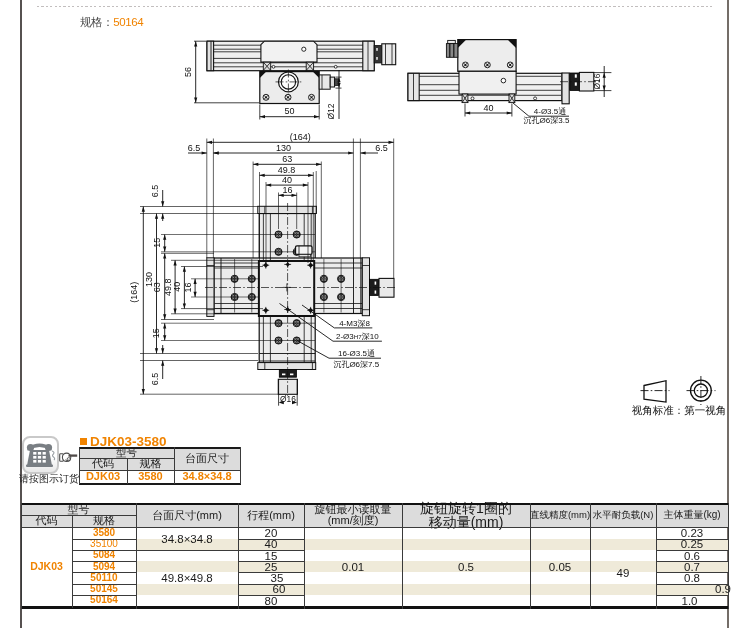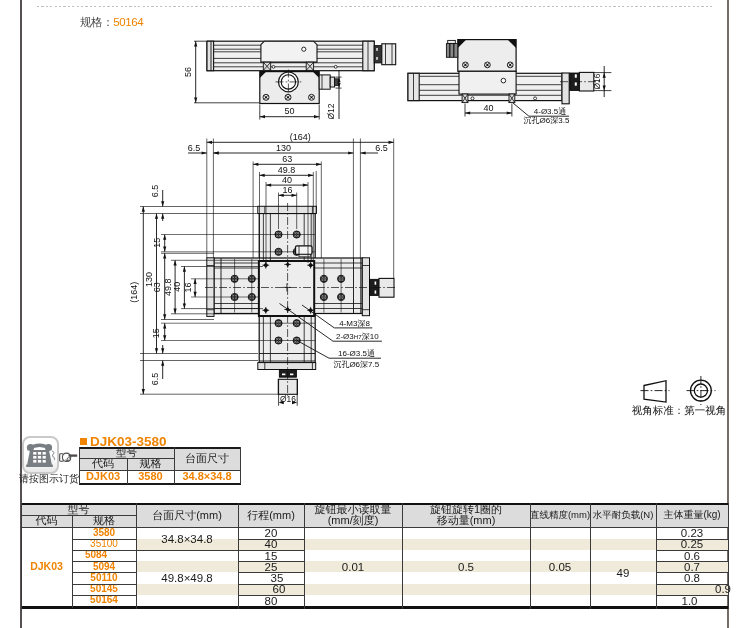--- a/index.html
+++ b/index.html
@@ -89,29 +89,29 @@
   <div class="abs" style="left:136px;top:583.7px;width:592px;height:11.3px;background:#efead9;"></div>
 
   <div class="abs hl" style="left:21px;top:503.5px;width:707px;height:23.7px;"></div>
 
   <div class="cell" style="left:21px;top:503.5px;width:115px;height:11.8px;font-size:11px;">型号</div>
   <div class="cell" style="left:21px;top:515.3px;width:51px;height:11.9px;font-size:11px;">代码</div>
   <div class="cell" style="left:72px;top:515.3px;width:64px;height:11.9px;font-size:11px;">规格</div>
   <div class="cell" style="left:136px;top:503.5px;width:102px;height:23.7px;font-size:11px;">台面尺寸(mm)</div>
   <div class="cell" style="left:238px;top:503.5px;width:66px;height:23.7px;font-size:11px;">行程(mm)</div>
   <div class="cell" style="left:304px;top:503.5px;width:98px;height:23.7px;font-size:11px;">旋钮最小读取量<br>(mm/刻度)</div>
-  <div class="cell" style="left:402px;top:503.5px;width:128px;height:23.7px;font-size:11px;">旋钮旋转1圈的<br>移动量(mm)</div>
+  <div class="cell" style="left:402px;top:503.5px;width:128px;height:23.7px;font-size:14px;">旋钮旋转1圈的<br>移动量(mm)</div>
   <div class="cell" style="left:530px;top:503.5px;width:60px;height:23.7px;font-size:9.5px;white-space:nowrap;">直线精度(mm)</div>
   <div class="cell" style="left:590px;top:503.5px;width:66px;height:23.7px;font-size:9.5px;white-space:nowrap;">水平耐负载(N)</div>
   <div class="cell" style="left:656px;top:503.5px;width:72px;height:23.7px;font-size:10px;white-space:nowrap;">主体重量(kg)</div>
 
   <div class="cell org" style="left:21px;top:527.2px;width:51px;height:79.2px;font-weight:bold;font-size:10.5px;">DJK03</div>
   <div class="cell org" style="left:72px;top:527.2px;width:64px;height:11.5px;font-weight:bold;font-size:10px;">3580</div>
   <div class="cell org" style="left:72px;top:538.7px;width:64px;height:11.3px;font-weight:normal;font-size:10px;">35100</div>
-  <div class="cell org" style="left:64px;top:550px;width:64px;height:11.3px;font-weight:bold;font-size:10px;">5084</div>
+  <div class="cell org" style="left:72px;top:550px;width:64px;height:11.3px;font-weight:bold;font-size:10px;">5084</div>
   <div class="cell org" style="left:72px;top:561.3px;width:64px;height:11.1px;font-weight:bold;font-size:10px;">5094</div>
   <div class="cell org" style="left:72px;top:572.4px;width:64px;height:11.3px;font-weight:bold;font-size:10px;">50110</div>
   <div class="cell org" style="left:72px;top:583.7px;width:64px;height:11.3px;font-weight:bold;font-size:10px;">50145</div>
   <div class="cell org" style="left:72px;top:595px;width:64px;height:11.4px;font-weight:bold;font-size:10px;">50164</div>
   <div class="cell" style="left:136px;top:527.2px;width:102px;height:22.8px;">34.8×34.8</div>
   <div class="cell" style="left:136px;top:550px;width:102px;height:56.4px;">49.8×49.8</div>
   <div class="cell" style="left:238px;top:527.2px;width:66px;height:11.5px;">20</div>
   <div class="cell" style="left:238px;top:538.7px;width:66px;height:11.3px;">40</div>
   <div class="cell" style="left:238px;top:550px;width:66px;height:11.3px;">15</div>
   <div class="cell" style="left:238px;top:561.3px;width:66px;height:11.1px;">25</div>

